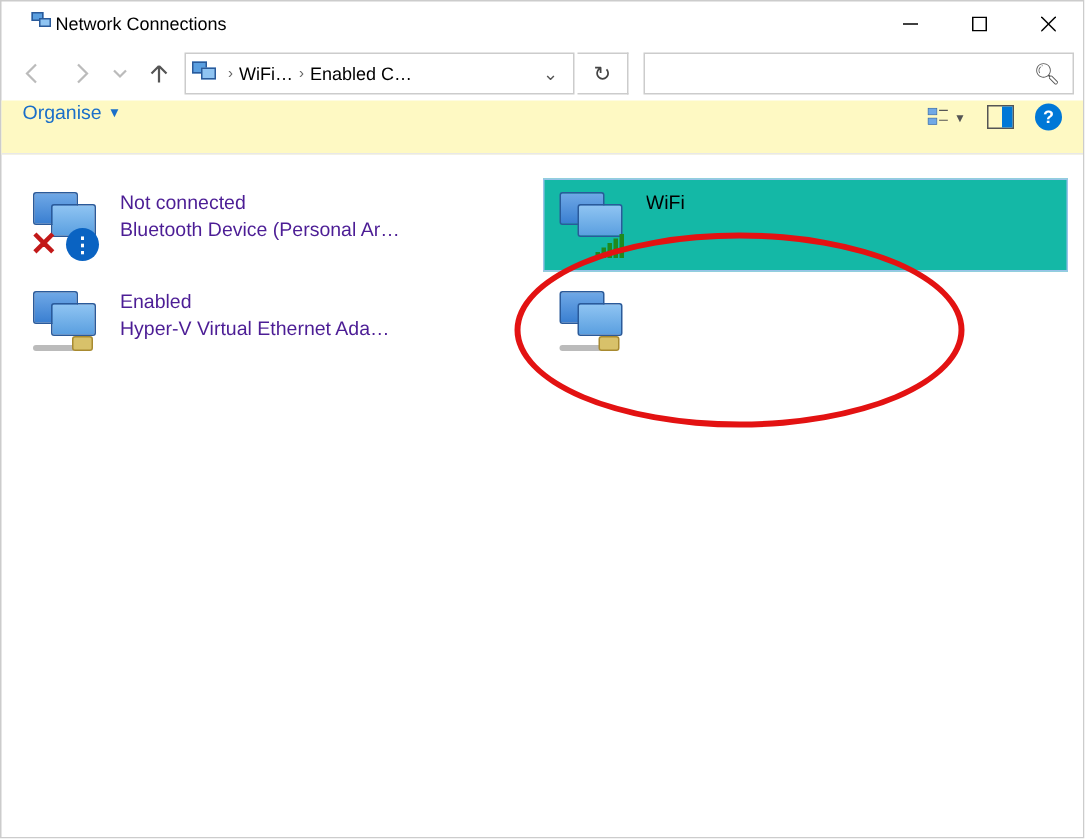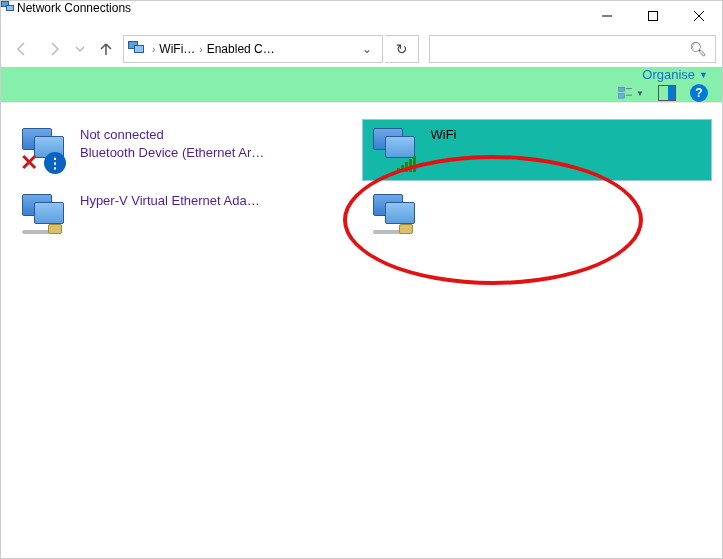--- a/index.html
+++ b/index.html
@@ -1,37 +1,37 @@
 <!DOCTYPE html>
 <html><head>
 <meta charset="utf-8">
 <style>
   * { box-sizing: border-box; font-family: "Segoe UI", sans-serif; }
   body { margin: 0; background: #fff; width: 723px; height: 559px; position: relative; overflow: hidden; }
   .window { width: 723px; height: 559px; border: 1px solid #ccc; display: flex; flex-direction: column; }
   
   
-  .titlebar { height: 30px; display: flex; padding: 0 0 0 0; }
+  .titlebar { height: 30px; display: flex; align-items: center; padding: 0 0 0 20px; }
   .titlebar .title { font-size: 12px; color: #000; flex: 1; }
   .titlebar .wbtn { width: 46px; height: 30px; display: flex; align-items: center; justify-content: center; color: #000; cursor: default; }
   .titlebar .wbtn svg { width: 10px; height: 10px; }
   
   
   .navbar { height: 36px; display: flex; align-items: center; padding: 2px 6px; gap: 2px; }
   .navbtn { width: 30px; height: 28px; display: flex; align-items: center; justify-content: center; color: #999; }
   .navbtn.active { color: #555; }
   .breadcrumb { flex: 0 0 260px; height: 28px; border: 1px solid #ccc; display: flex; align-items: center; padding: 0 4px; font-size: 12px; color: #000; }
   .breadcrumb .chevron { color: #666; padding: 0 4px; font-size: 10px; }
   .breadcrumb .down { margin-left: auto; padding: 0 6px; color: #555; }
   .refreshbox { width: 34px; height: 28px; border: 1px solid #ccc; border-left: none; display: flex; align-items: center; justify-content: center; color: #444; font-size: 14px; }
   .searchbox { flex: 1; margin-left: 8px; height: 28px; border: 1px solid #ccc; display: flex; align-items: center; padding: 0 8px; }
   .searchbox .mag { margin-left: auto; color: #555; font-size: 14px; }
   
   
-  .cmdbar { height: 36px; border-bottom: 1px solid #e8e8e8; background: #86efac; display: flex; align-items: flex-end; padding: 0 14px; flex-direction: column; }
+  .cmdbar { height: 36px; border-bottom: 1px solid #e8e8e8; background: #fef9c3; display: flex; align-items: flex-start; padding: 0 14px; }
   .organise { font-size: 13px; color: #1a6fc9; display: flex; align-items: center; gap: 4px; }
   .organise .small-down { font-size: 9px; color: #1a6fc9; }
   .cmdright { margin-left: auto; display: flex; align-items: center; gap: 10px; }
   .viewbtn { width: 26px; height: 22px; display: flex; align-items: center; justify-content: center; }
   .helpbtn { width: 18px; height: 18px; border-radius: 50%; background: #0078d7; color: #fff; font-size: 12px; font-weight: bold; display: flex; align-items: center; justify-content: center; }
   
   
   .content { flex: 1; padding: 16px 10px; position: relative; overflow: hidden; }
   .grid { display: grid; grid-template-columns: 1fr 1fr; gap: 4px 0; }
   .item { display: flex; padding: 6px 10px 6px 8px; border: 1px solid transparent; align-items: flex-start; }
@@ -160,21 +160,21 @@
 
       <div class="item">
         <div class="nicicon">
           <div class="nic-monitor"></div>
             <div class="nic-monitor2"></div>
           <div class="nic-x">✕</div>
           <div class="nic-bt">⋮</div>
         </div>
         <div class="texts">
           <span class="status">Not connected</span>
-          <span class="device">Bluetooth Device (Ethernet Ar…</span>
+          <span class="device">Bluetooth Device (Personal Ar…</span>
         </div>
       </div>
 
       <div class="item selected">
         <div class="nicicon">
           <div class="nic-monitor"></div>
             <div class="nic-monitor2"></div>
           <div class="nic-bars">
               <div></div>
               <div></div>
@@ -191,20 +191,21 @@
       </div>
 
       <div class="item">
         <div class="nicicon">
           <div class="nic-monitor"></div>
             <div class="nic-monitor2"></div>
           <div class="nic-cable"></div>
             <div class="nic-plug"></div>
         </div>
         <div class="texts">
+          <span class="status">Enabled</span>
           <span class="device">Hyper-V Virtual Ethernet Ada…</span>
         </div>
       </div>
 
       <div class="item">
         <div class="nicicon">
           <div class="nic-monitor"></div>
             <div class="nic-monitor2"></div>
           <div class="nic-cable"></div>
             <div class="nic-plug"></div>

